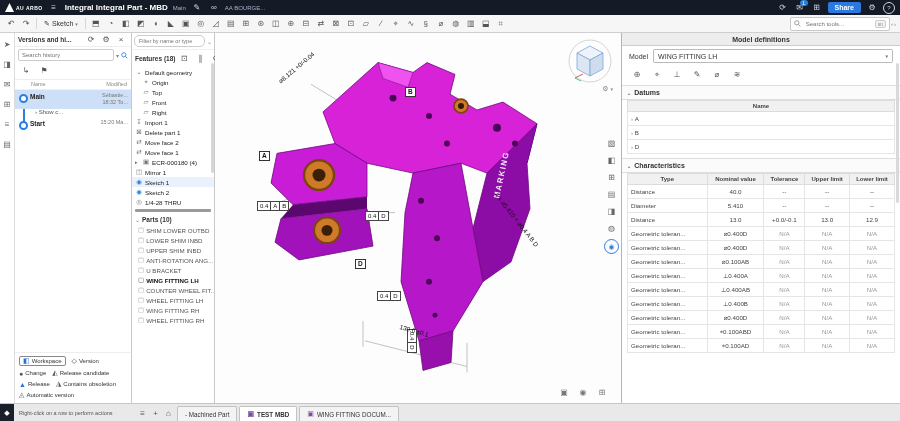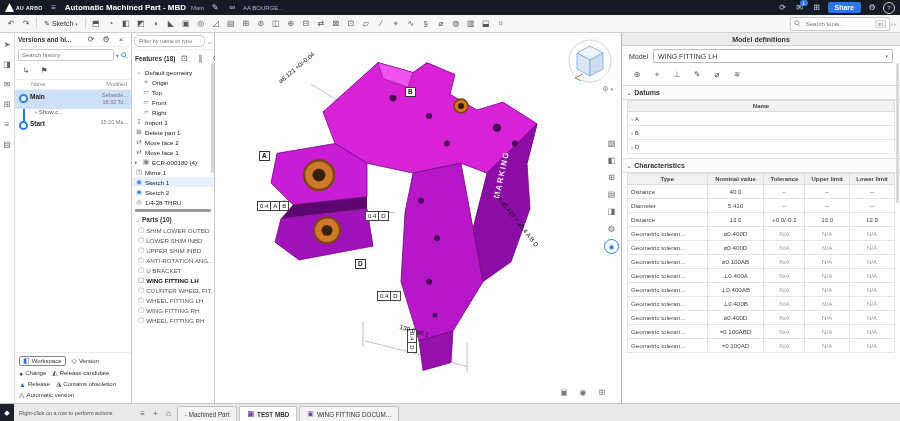--- a/index.html
+++ b/index.html
@@ -127,21 +127,21 @@
 <div class="app">
 
   <header class="topbar">
     <span class="logo">
       <svg width="9" height="9" viewBox="0 0 10 10">
           <polygon points="5,0 10,10 0,10" fill="#ffffff"></polygon>
         </svg>
       <span class="brand">AU ARBO</span>
     </span>
     <span class="tb-ic">≡</span>
-    <span class="doc-title">Automatic Machined Part - MBD</span>
+    <span class="doc-title">Integral Integral Part - MBD</span>
     <span class="branch">Main</span>
     <span class="tb-ic">✎</span>
     <span class="tb-ic">∞</span>
     <span class="owner">AA BOURGE...</span>
     <span class="spacer"></span>
     <span class="tb-ic">⟳</span>
     <span class="tb-ic bell">✉<span class="badge">1</span></span>
     <span class="tb-ic">⊞</span>
     <span class="share-btn">Share</span>
     <span class="tb-ic">⚙</span>

